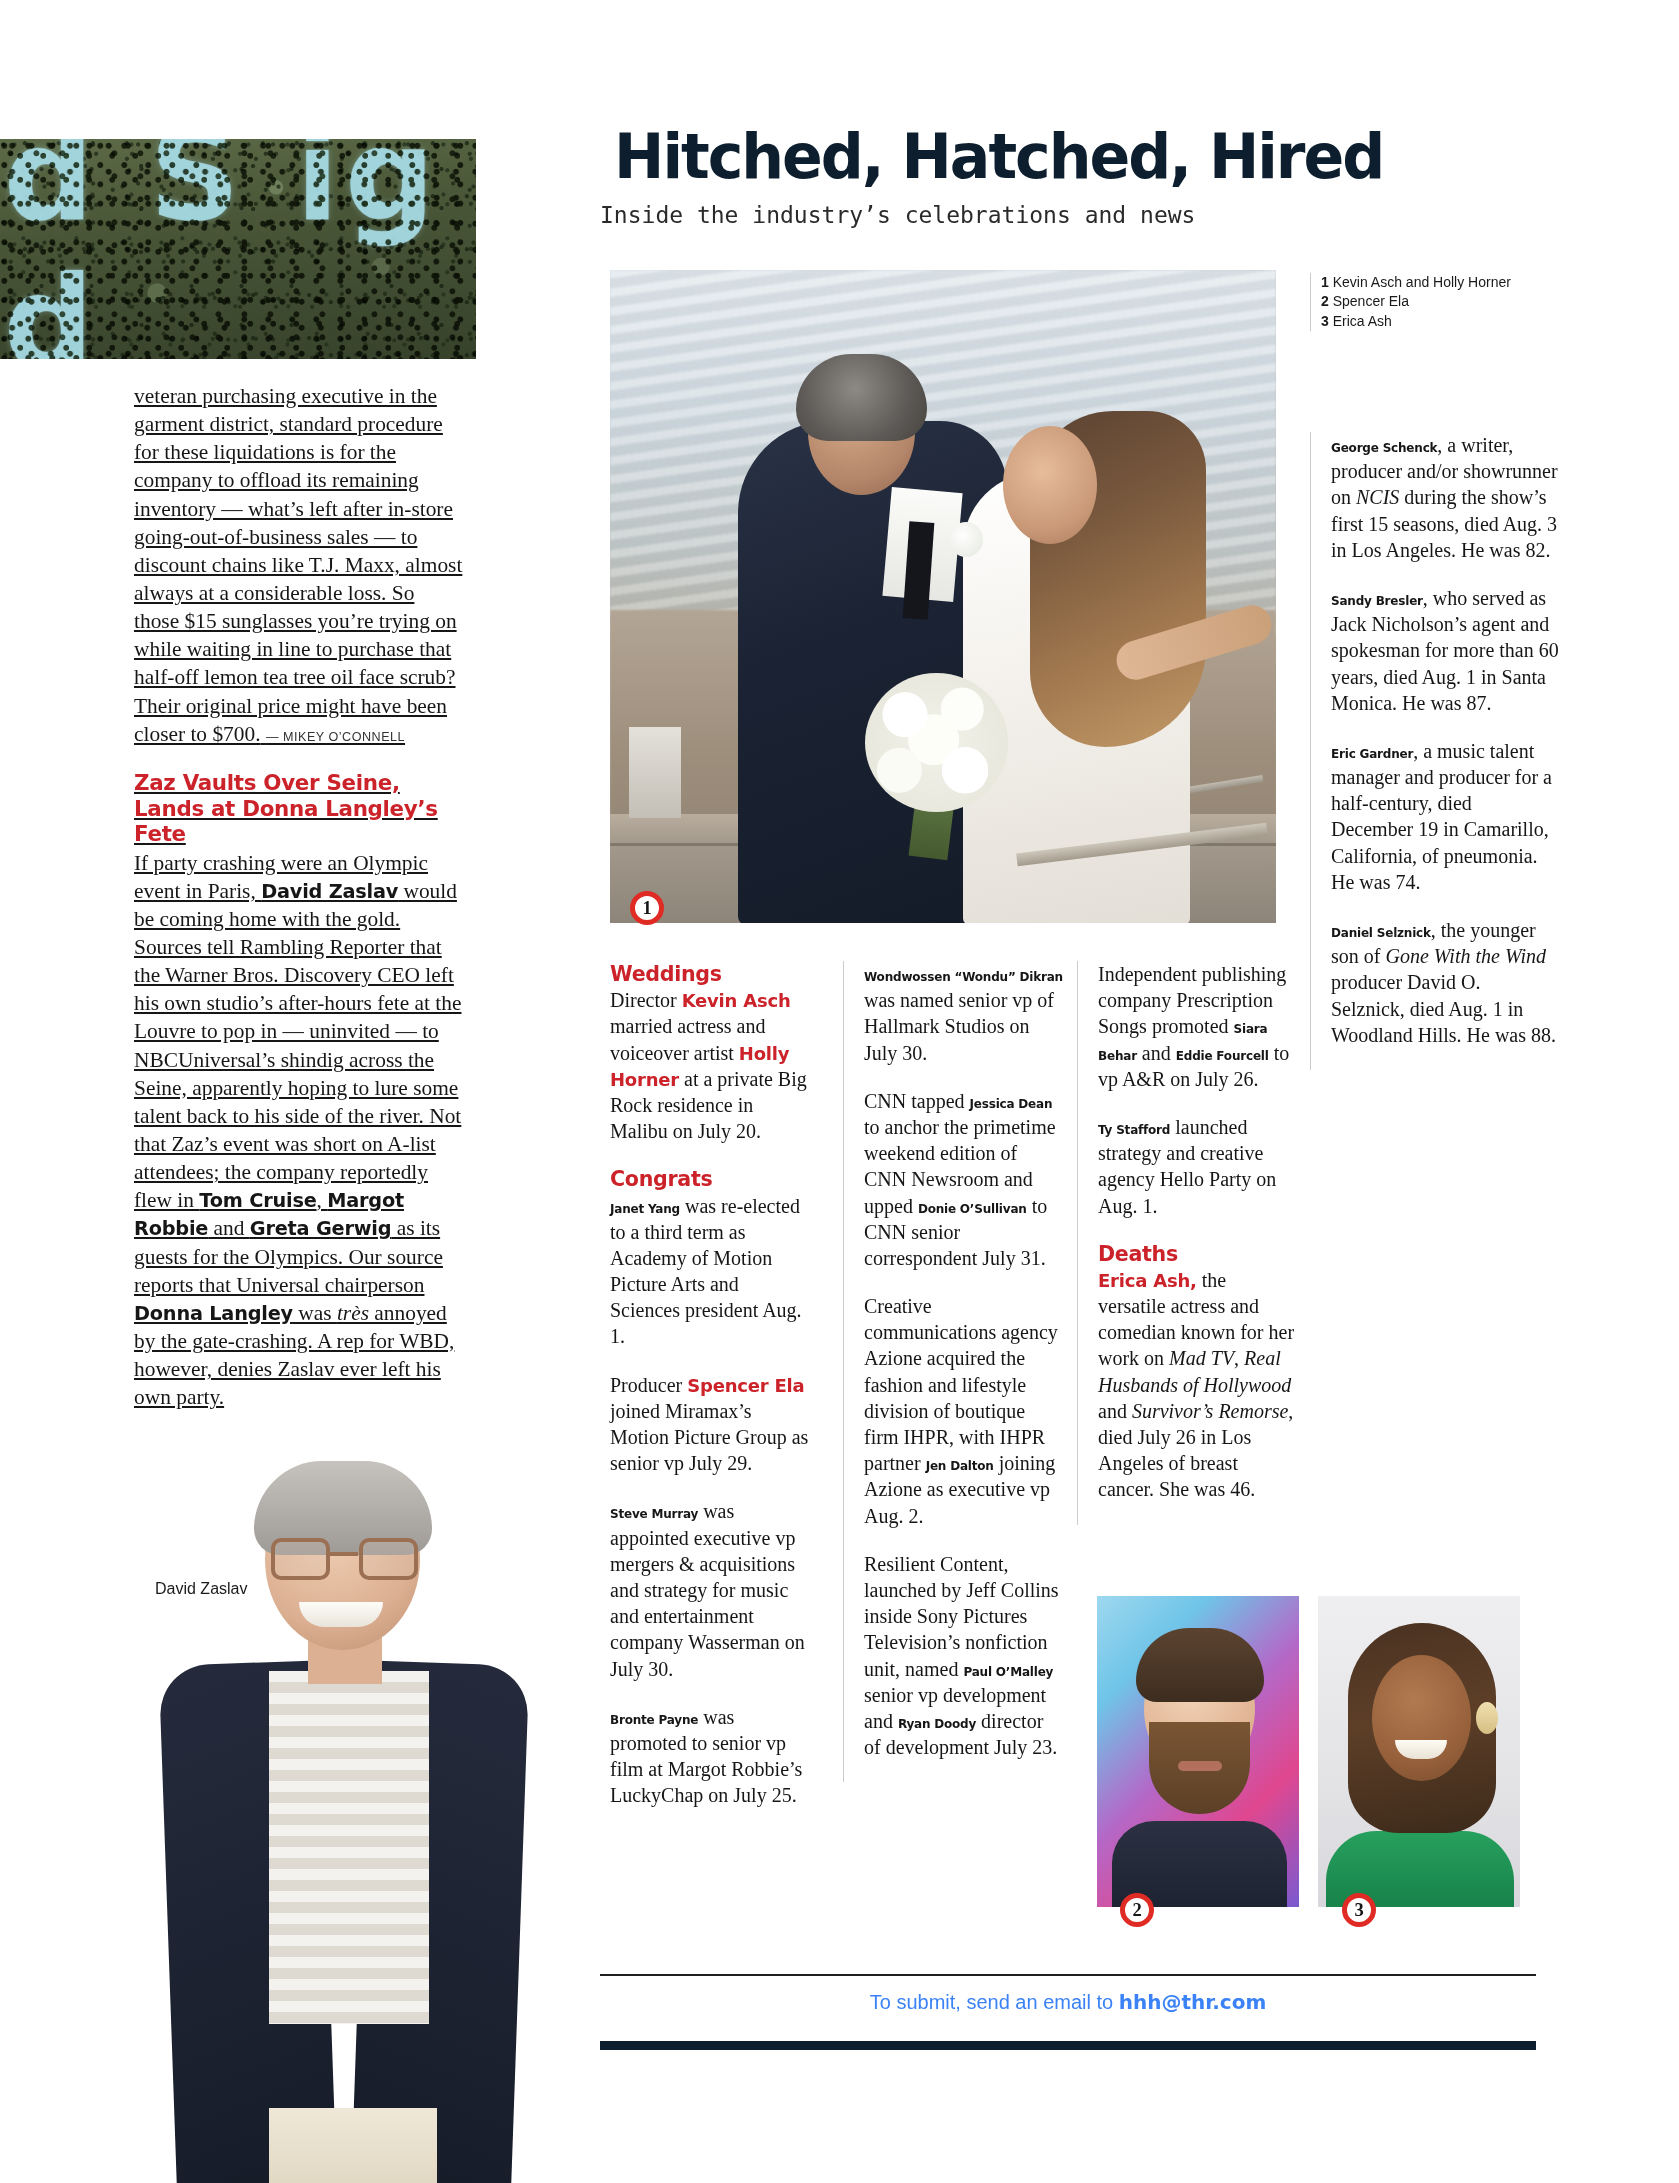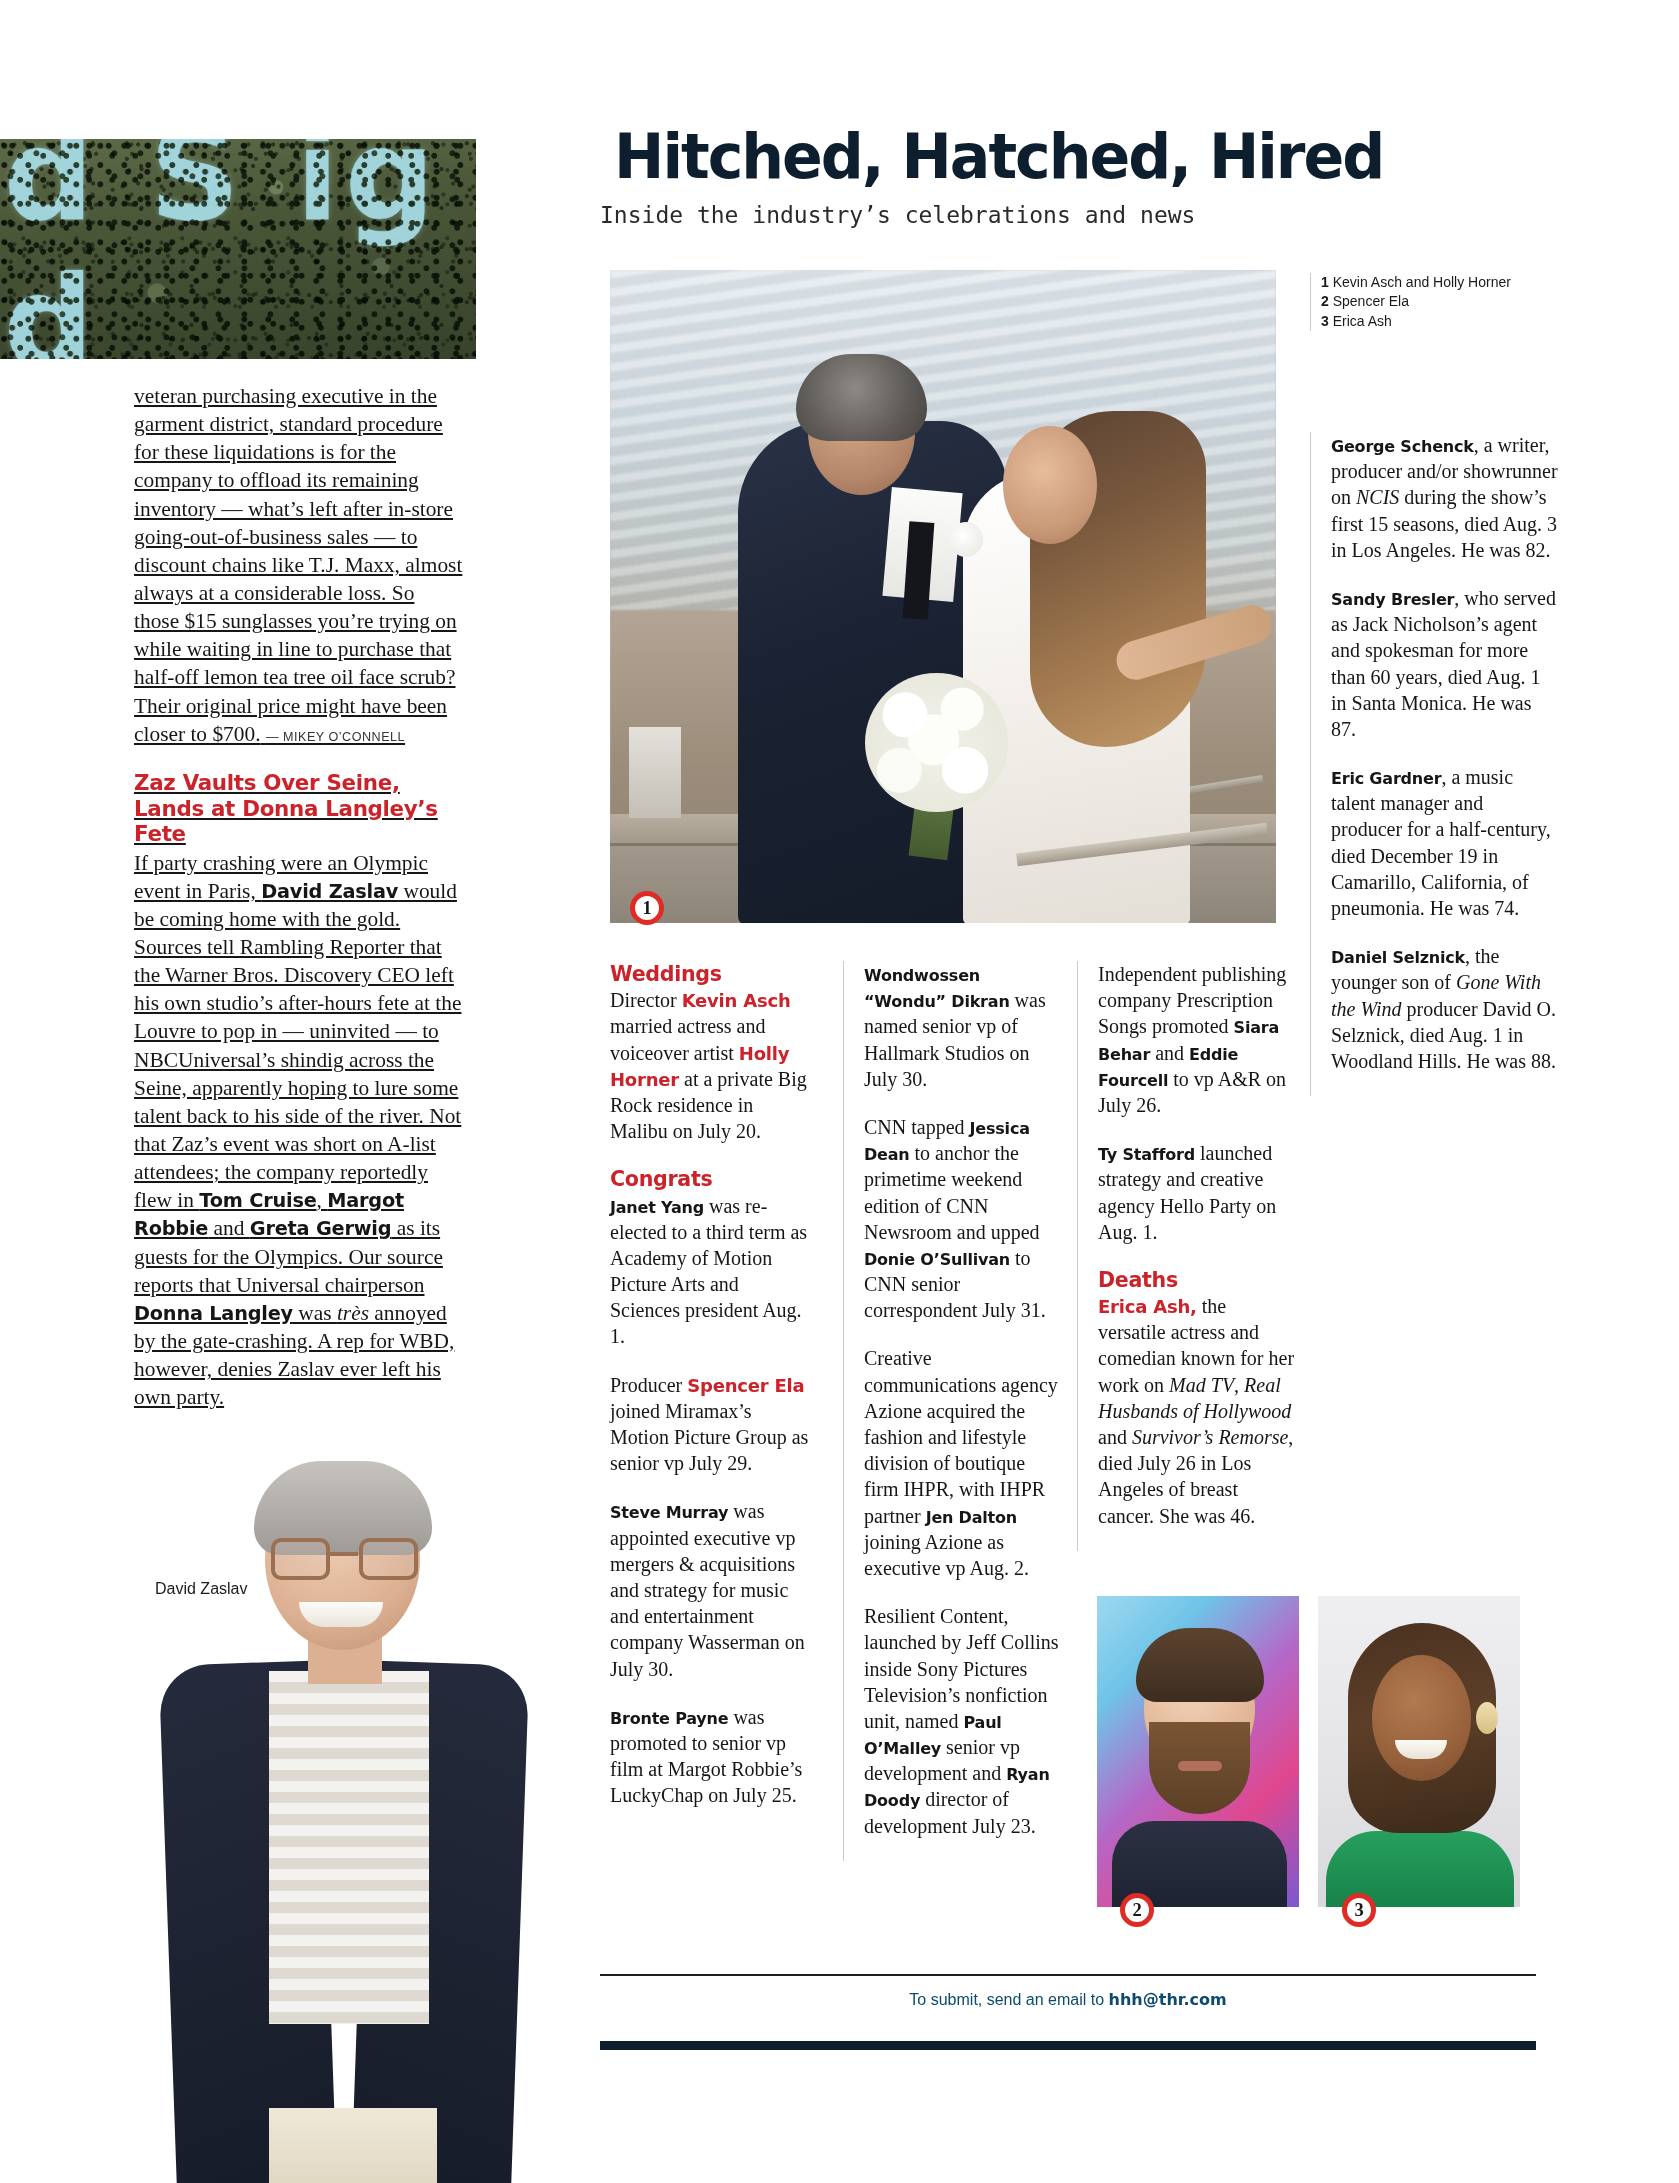--- a/index.html
+++ b/index.html
@@ -231,21 +231,21 @@
     font-size:20px;line-height:1.31;color:#161616;
   }
   .ncol.c1{left:0;}
   .ncol.c2{left:233px;padding-left:20px;border-left:1.7px solid #c9ccce;}
   .ncol.c3{left:467px;padding-left:20px;border-left:1.7px solid #c9ccce;}
   .ncol p{margin:0 0 22px 0;}
   .sec-head{
     color:#cc2229;font-family:"DejaVu Sans", sans-serif;font-weight:700;
     font-size:20.6px;letter-spacing:-0.3px;line-height:1.2;margin:0;
   }
-  .nmb{font-family:"DejaVu Sans", sans-serif;font-weight:700;font-size:16px;letter-spacing:-0.2px;}
+  .nmb{font-family:"DejaVu Sans", sans-serif;font-weight:700;font-size:12px;letter-spacing:-0.2px;}
   .nmr{font-family:"DejaVu Sans", sans-serif;font-weight:700;font-size:18px;letter-spacing:-0.2px;color:#cc2229;}
 
   
   .col-obit{
     position:absolute;left:1310px;top:432px;width:228px;
     padding-left:20px;border-left:1.7px solid #c9ccce;
     font-size:20px;line-height:1.31;color:#161616;
   }
   .col-obit p{margin:0 0 22px 0;}
 
@@ -275,21 +275,21 @@
     background:linear-gradient(180deg,#fdfbf4,#e8e2d4);}
   .ph3-ear{position:absolute;left:158px;top:106px;width:22px;height:32px;border-radius:50%;
     background:linear-gradient(180deg,#f0e0b0,#d5bf82);}
   .ph3-dress{position:absolute;left:8.4px;top:235px;width:188px;height:82px;
     background:linear-gradient(180deg,#27a05d,#178048);border-radius:50px 50px 0 0;}
 
   
   .foot-rule{position:absolute;left:600px;top:1974px;width:936px;height:1.7px;background:#1f1f1f;}
   .foot-text{
     position:absolute;left:600px;top:1990px;width:936px;text-align:center;
-    font-family:"Liberation Sans", sans-serif;font-size:16px;color:#0c4a6e;
+    font-family:"Liberation Sans", sans-serif;font-size:20px;color:#3b82f6;
   }
   .foot-text b{font-family:"DejaVu Sans", sans-serif;font-weight:700;}
   .foot-bar{position:absolute;left:600px;top:2041px;width:936px;height:9.2px;background:#0d1f2e;}
 </style>
 </head>
 <body>
 
 <div class="page">
 
   <div class="moss-photo">

